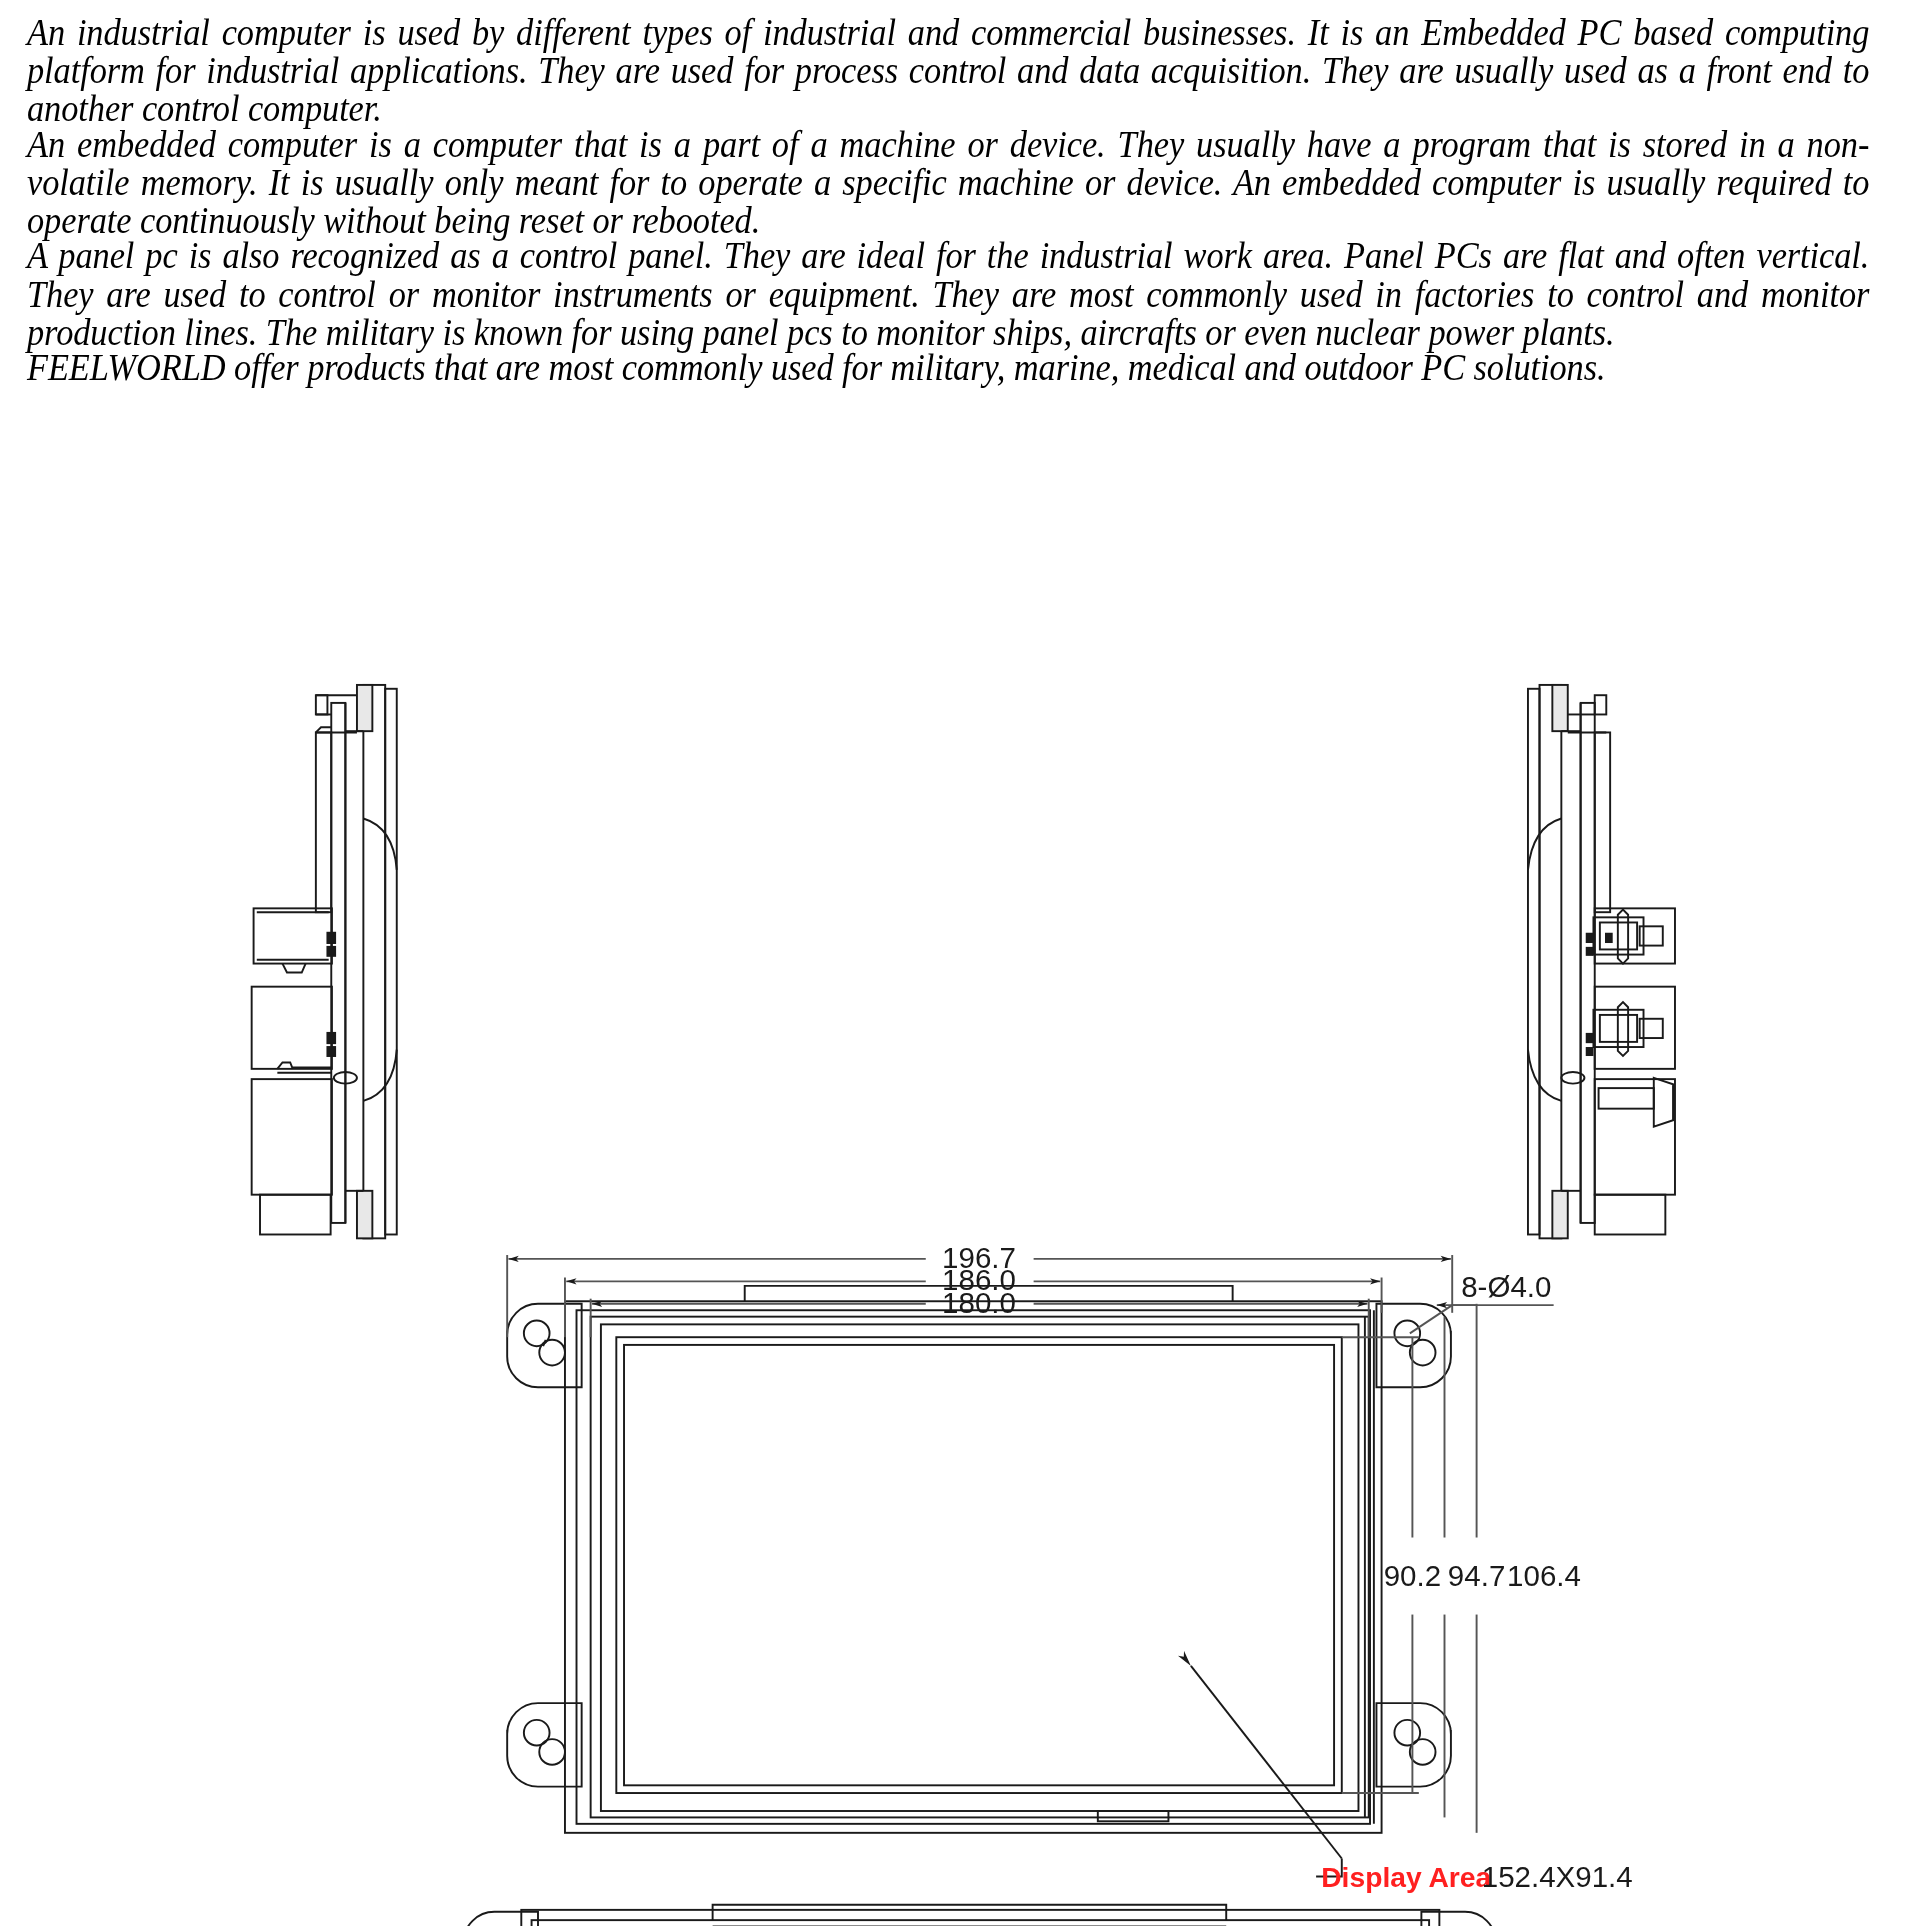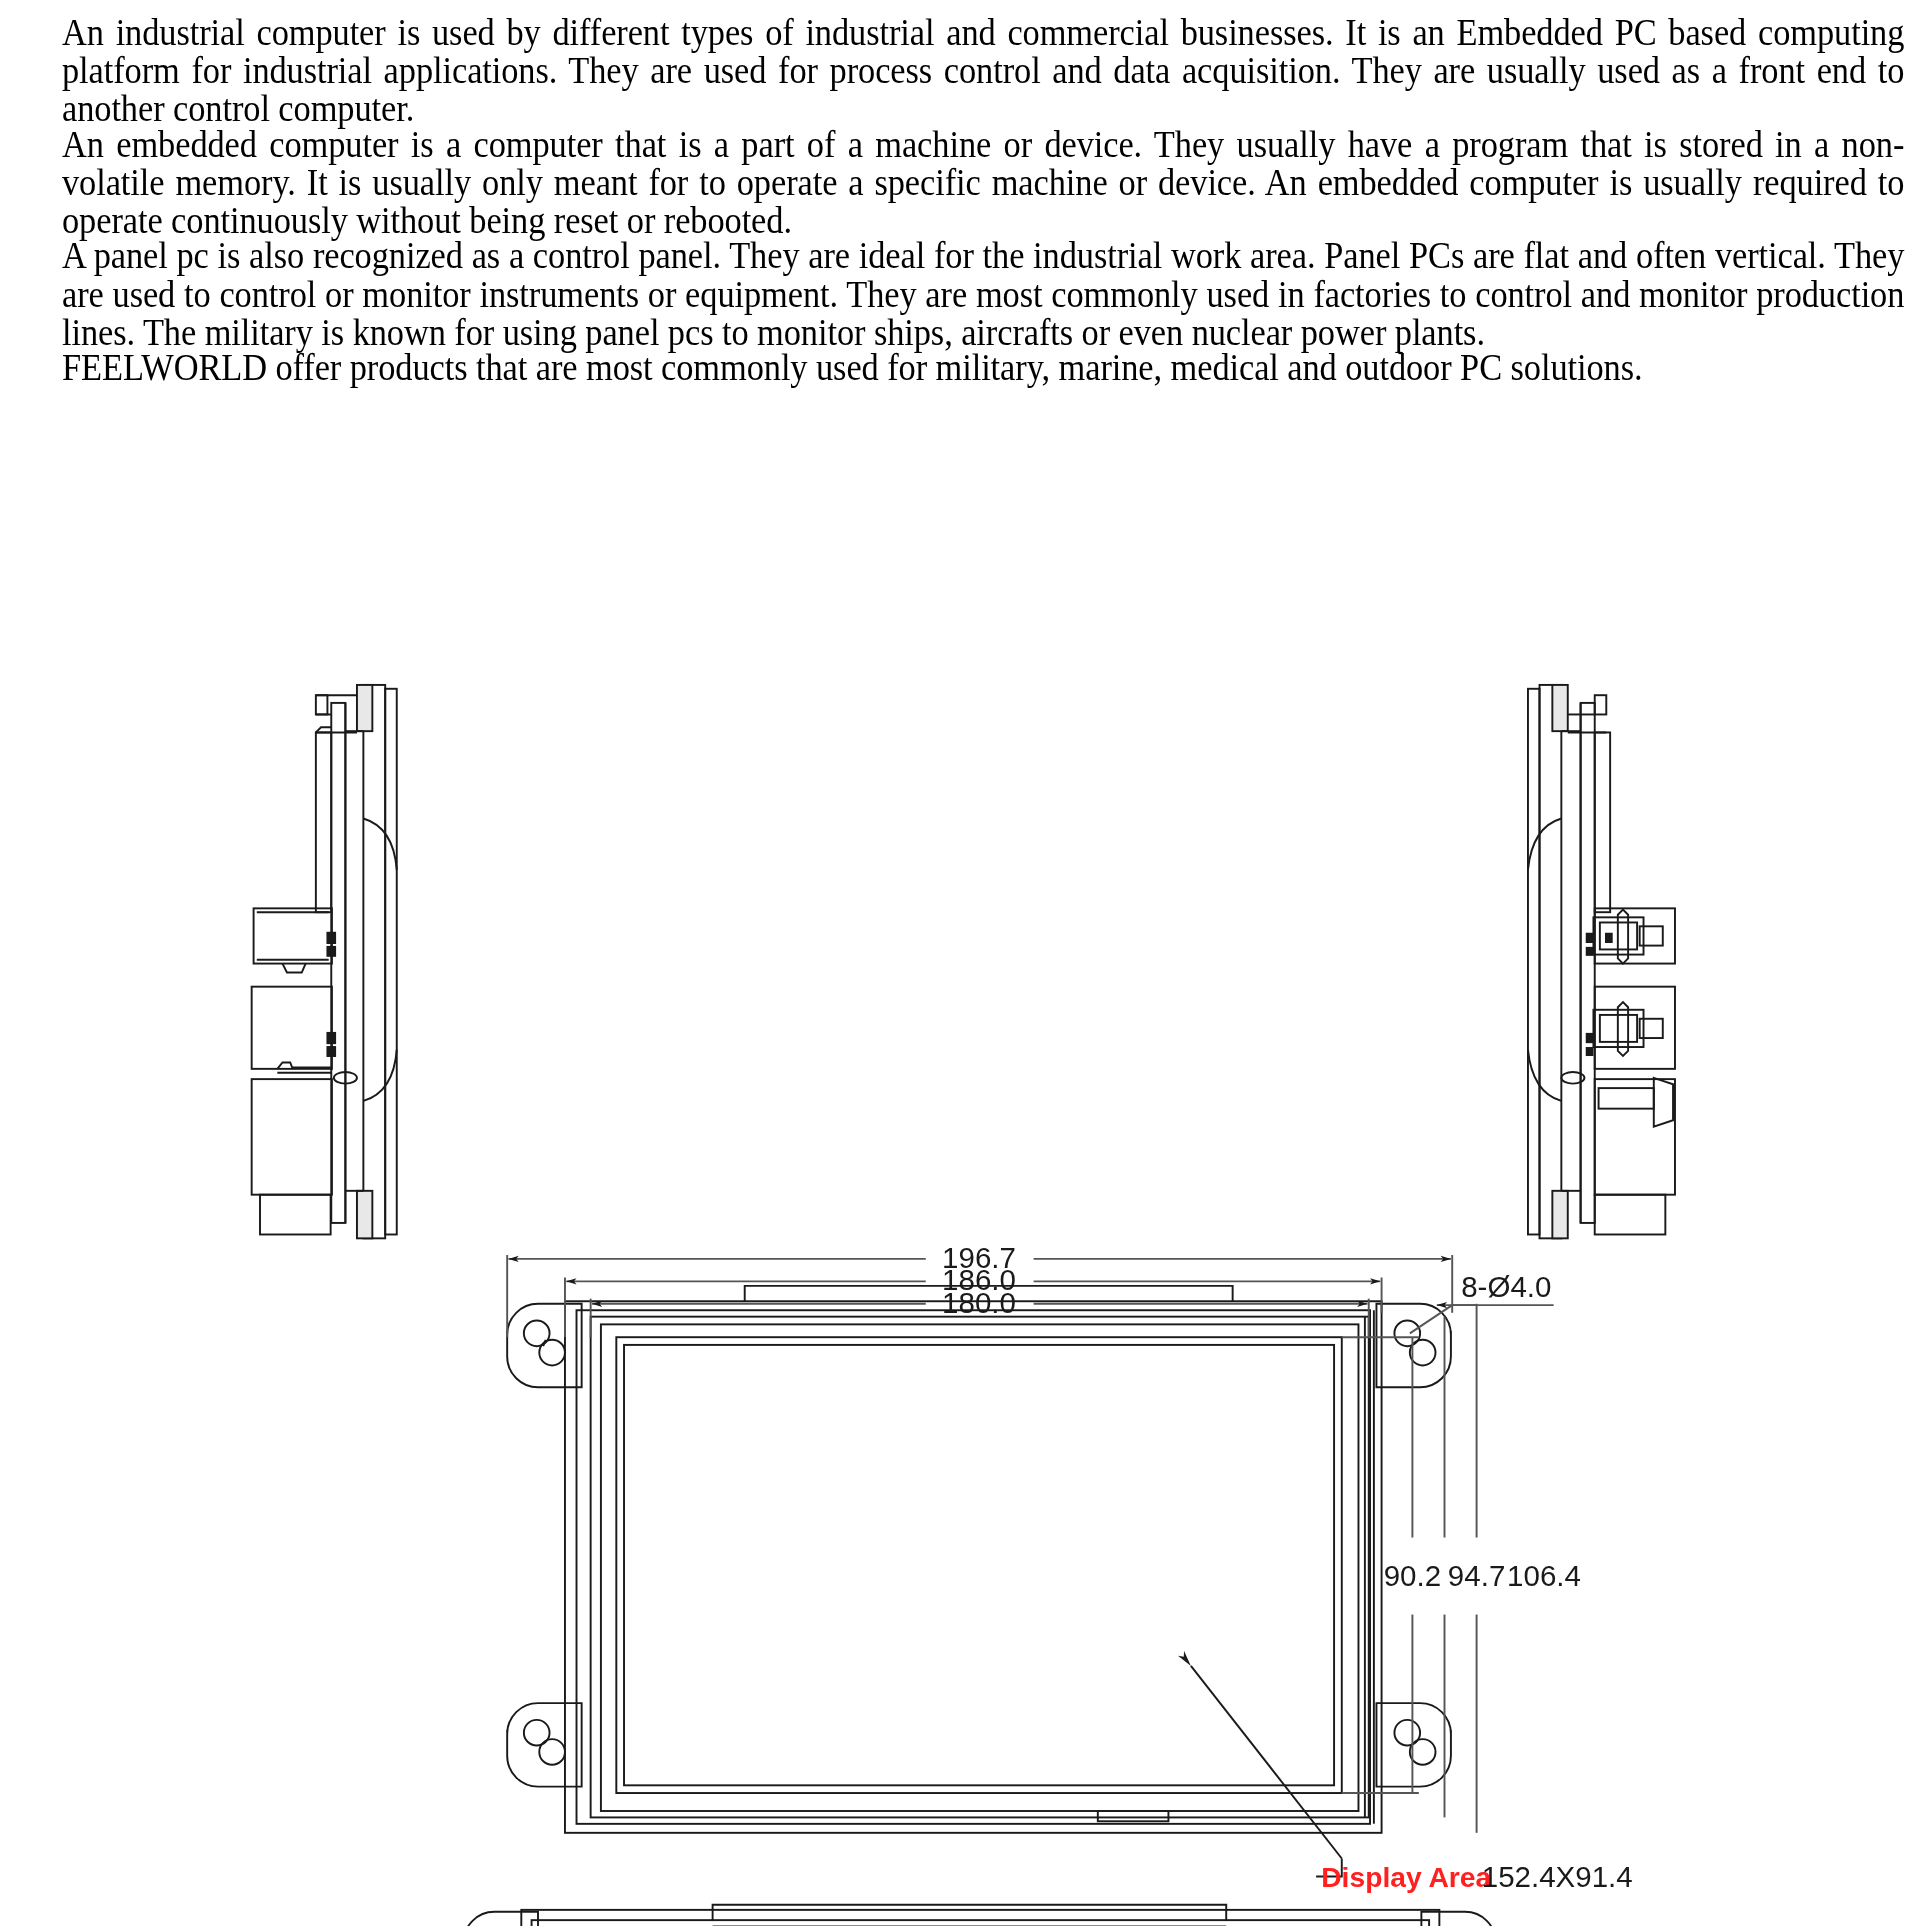--- a/index.html
+++ b/index.html
@@ -13,23 +13,24 @@
     width: 1926px;
     height: 1926px;
     background: #ffffff;
     overflow: hidden;
     font-family: "Liberation Serif", "DejaVu Serif", serif;
   }
 
   
   .text-block {
     position: absolute;
-    left: 62px;
+    left: 27px;
     width: 1843px;
     top: 14px;
+    font-style: italic;
   }
   .para {
     font-family: "Liberation Serif", "DejaVu Serif", serif;
     font-size: 37px;
     line-height: 1.03;
     color: #000000;
     text-align: justify;
     text-justify: inter-word;
     margin: 0 0 -2.6px 0;
     transform: scaleX(0.93);

